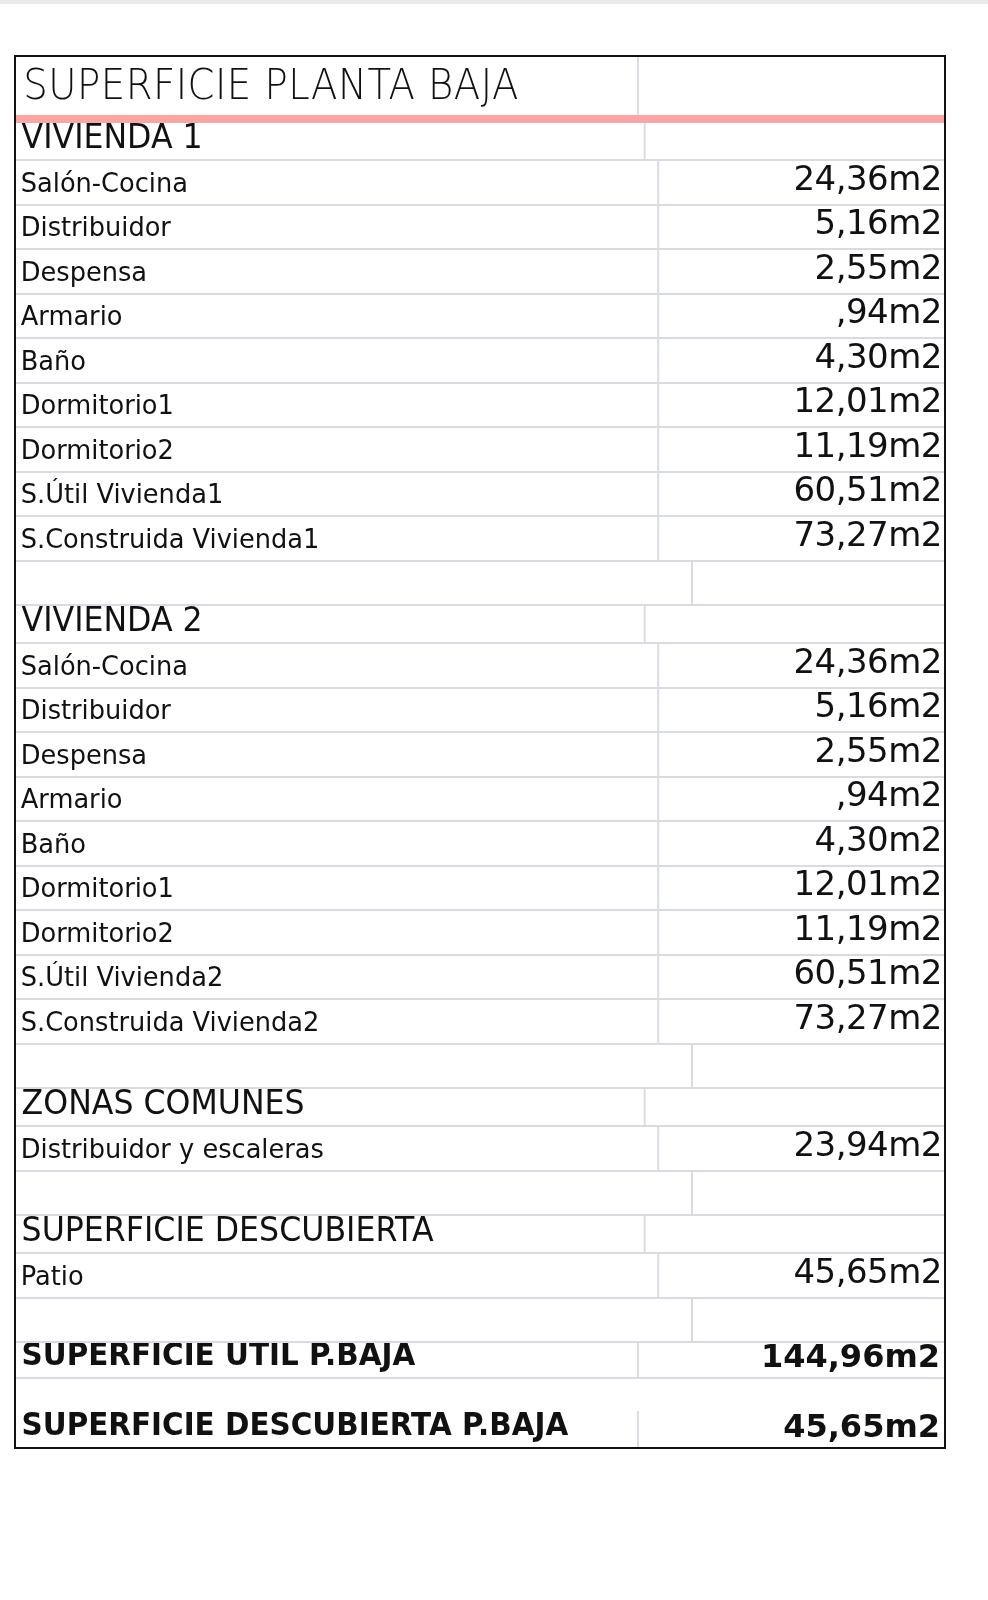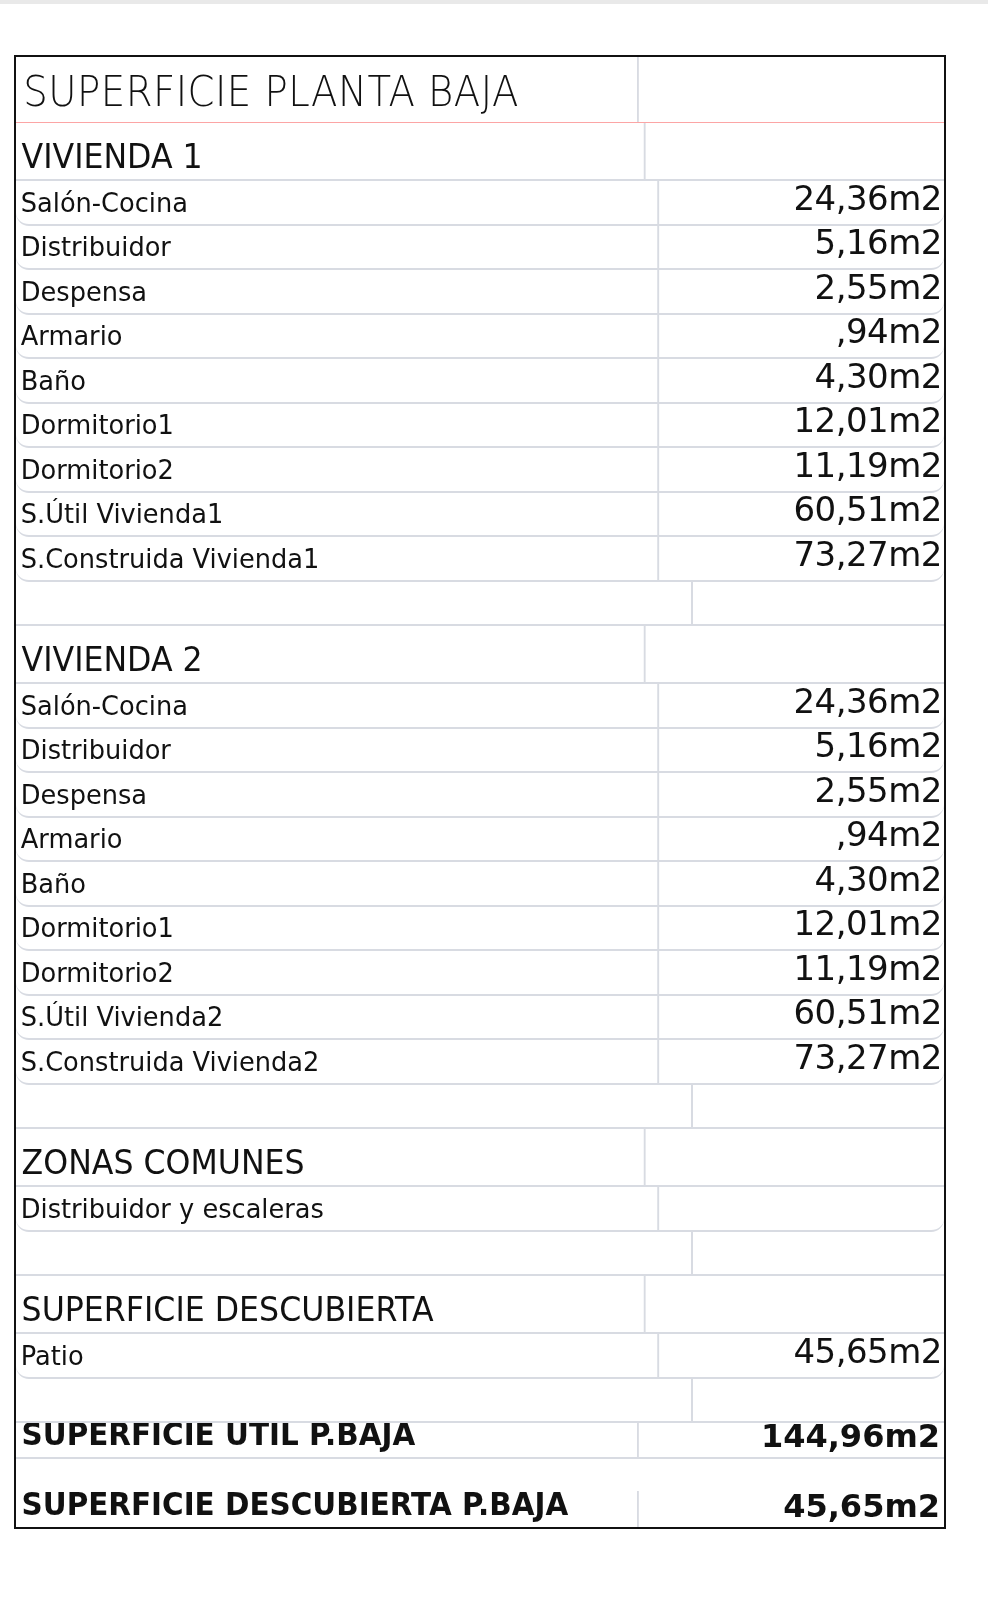--- a/index.html
+++ b/index.html
@@ -2,25 +2,25 @@
 <html><head>
 <meta charset="utf-8">
 <style>
   html,body{margin:0;padding:0;}
   body{width:988px;height:1600px;background:#ffffff;position:relative;overflow:hidden;font-family:"DejaVu Sans","Liberation Sans",sans-serif;color:#111;}
   .topbar{position:absolute;left:0;top:0;width:988px;height:4px;background:#e9e9e9;}
   .sheet{position:absolute;left:14px;top:55px;width:932px;border:2px solid #111;box-sizing:border-box;}
   .row{position:relative;display:flex;border-bottom:2px solid #d8dbe2;box-sizing:border-box;}
   .row .lbl{width:677px;border-right:2px solid #d8dbe2;box-sizing:border-box;padding-left:5px;display:flex;align-items:flex-end;white-space:nowrap;overflow:hidden;}
   .row .val{flex:1;display:flex;align-items:flex-end;justify-content:flex-end;padding-right:2px;white-space:nowrap;}
-  .title{height:66px;border-bottom:1px solid #fca5a5;}
+  .title{height:66px;border-bottom:8px solid #fca5a5;}
   .title .lbl{font-size:42px;letter-spacing:0.5px;padding-left:8px;padding-bottom:6px;transform:scaleX(0.92);transform-origin:left;font-weight:300;}
-  .sec{height:58px;}
+  .sec{height:38px;}
   .sec .lbl{font-size:34px;padding-left:6px;padding-bottom:3px;transform:scaleX(0.93);transform-origin:left;}
-  .item{height:44.5px;border-radius:13px;}
+  .item{height:44.5px;}
   .item .lbl{font-size:27px;padding-bottom:6px;transform:scaleX(0.95);transform-origin:left;}
   .item .val{font-size:34px;padding-bottom:6px;letter-spacing:-0.5px;}
   .blank{height:44.5px;}
   .total{height:36px;}
   .total .lbl{font-size:32px;font-weight:bold;padding-left:6px;padding-bottom:4px;transform:scaleX(0.92);transform-origin:left;}
   .total .val{font-size:32px;font-weight:bold;padding-bottom:2px;padding-right:4px;}
   .total.last{border-bottom:none;margin-top:32px;}
 </style>
 </head>
 <body>
@@ -122,20 +122,21 @@
       <div class="lbl"></div>
       <div class="val"></div>
     </div>
 
   <div class="row sec">
     <div class="lbl">ZONAS COMUNES</div>
     <div class="val"></div>
   </div>
   <div class="row item">
       <div class="lbl">Distribuidor y escaleras</div>
+      <div class="val">23,94m2</div>
     </div>
   <div class="row blank">
       <div class="lbl"></div>
       <div class="val"></div>
     </div>
 
   <div class="row sec">
     <div class="lbl">SUPERFICIE DESCUBIERTA</div>
     <div class="val"></div>
   </div>

